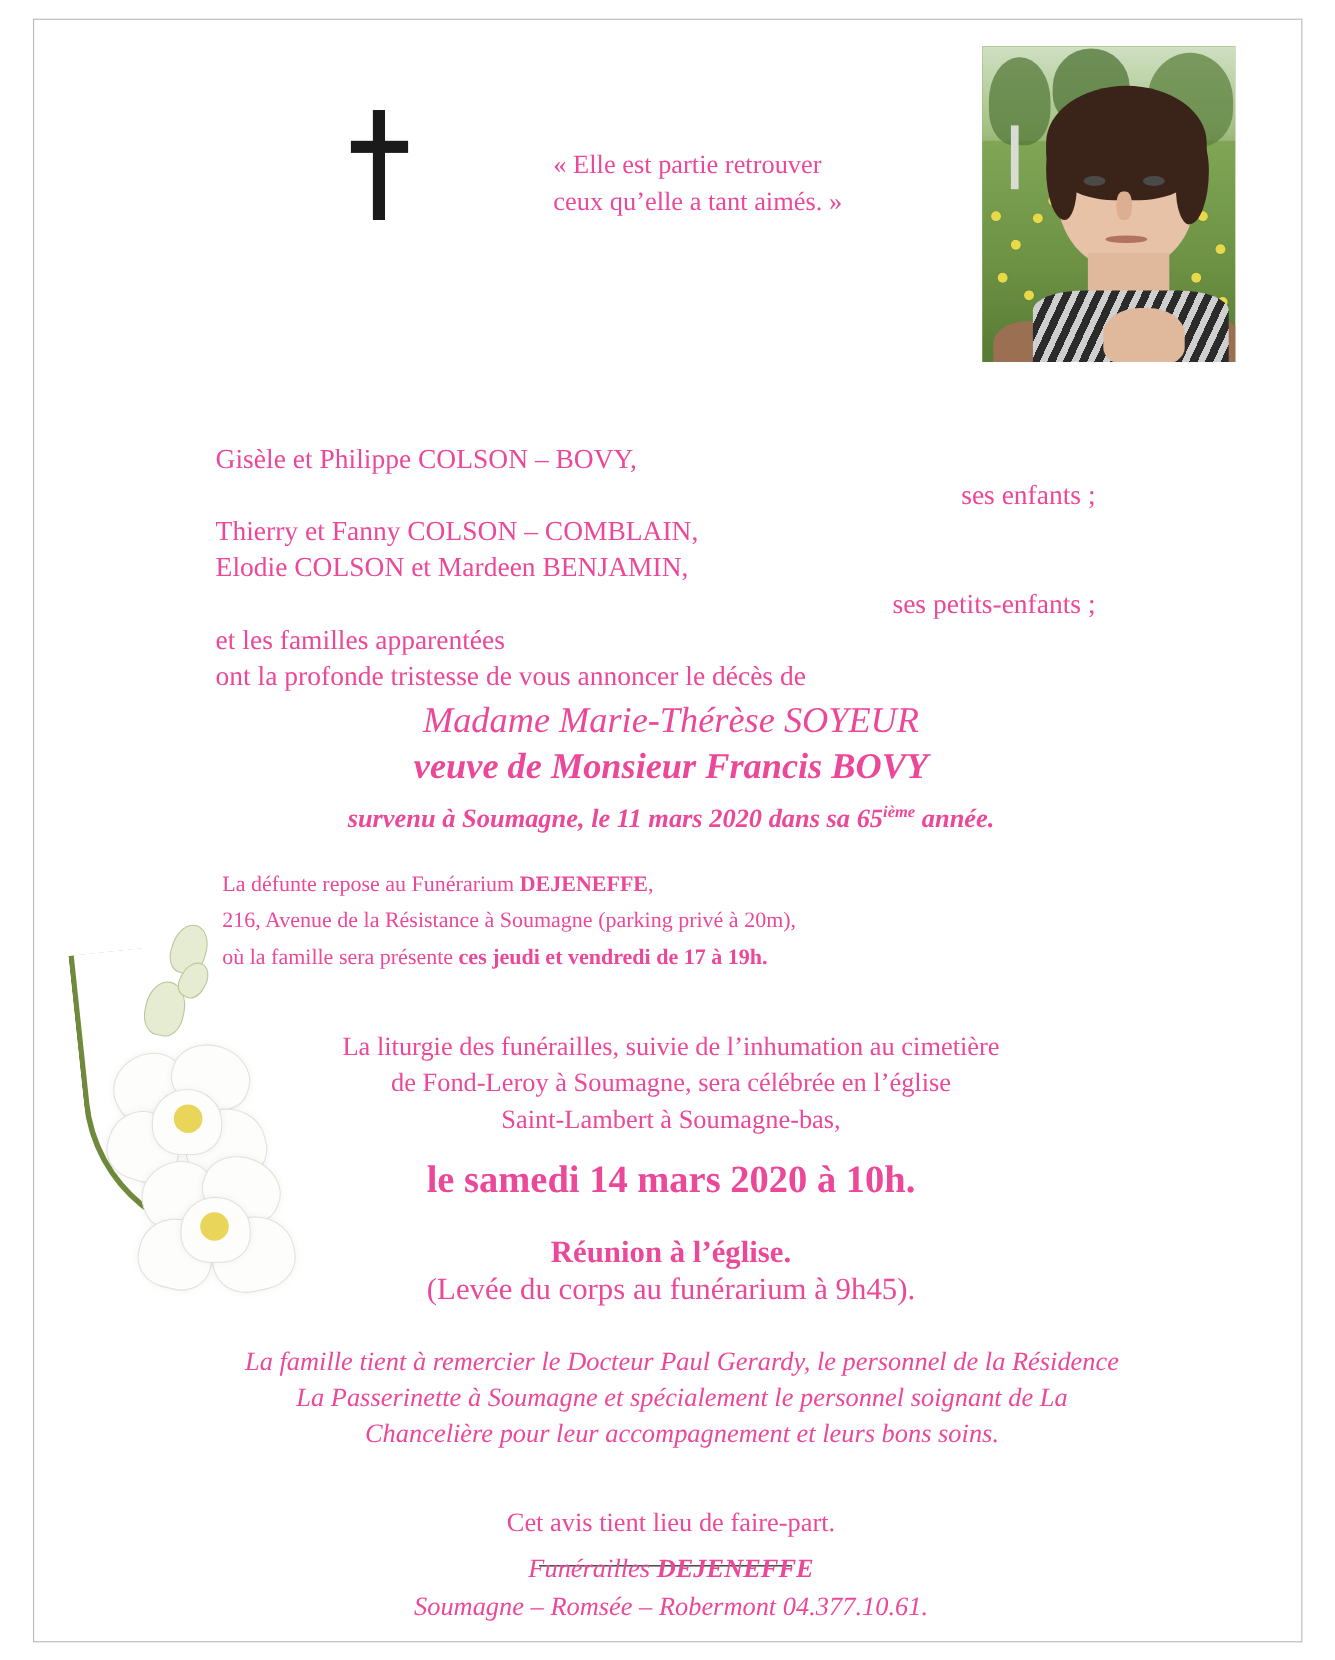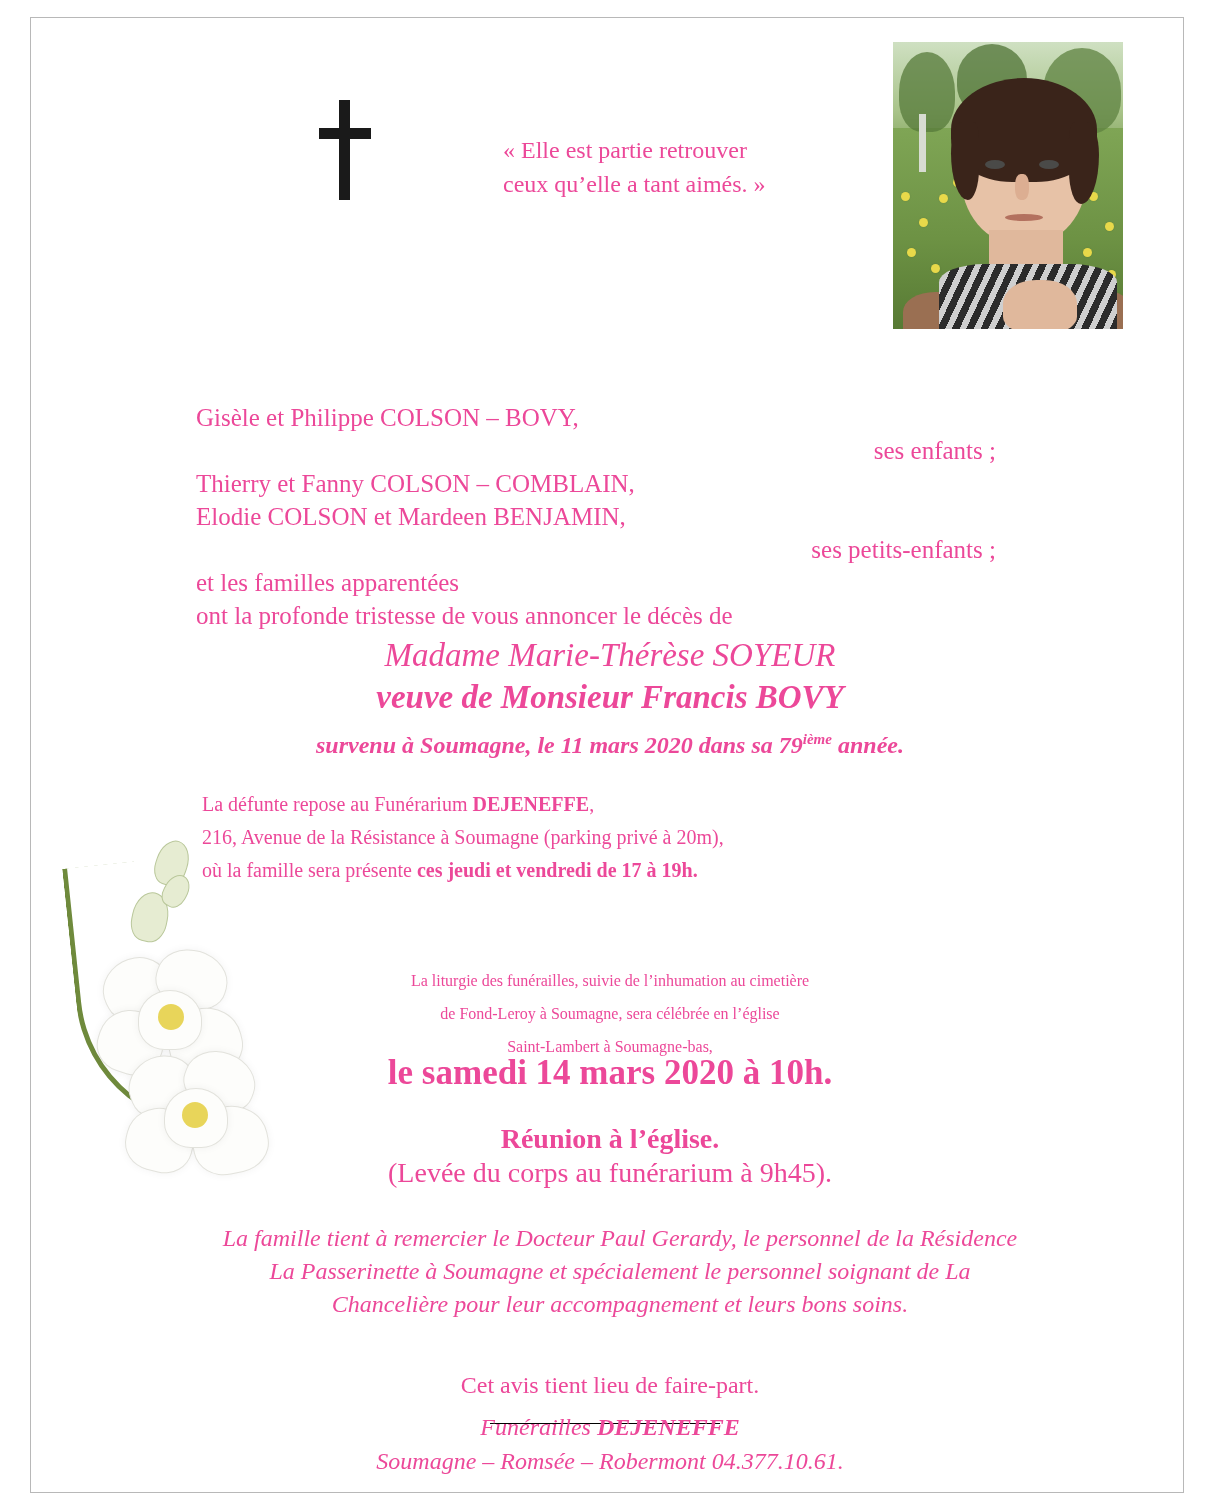--- a/index.html
+++ b/index.html
@@ -280,24 +280,24 @@
 
   .repose {
     left: 202px;
     top: 788px;
     width: 840px;
     font-size: 20px;
     line-height: 33px;
   }
   .liturgie {
     left: 190px;
-    top: 964px;
-    width: 840px;
-    text-align: center;
-    font-size: 16px;
+    top: 936px;
+    width: 840px;
+    text-align: center;
+    font-size: 24px;
     line-height: 33px;
   }
   .bigdate {
     left: 190px;
     top: 1050px;
     width: 840px;
     text-align: center;
     font-size: 35px;
     font-weight: bold;
     line-height: 46px;
@@ -401,21 +401,21 @@
     <div>Elodie COLSON et Mardeen BENJAMIN,</div>
     <div class="indent-right">ses petits-enfants ;</div>
     <div>et les familles apparentées</div>
     <div>ont la profonde tristesse de vous annoncer le décès de</div>
   </div>
 
   <div class="tx name-block">
     <div class="name-line1">Madame Marie-Thérèse SOYEUR</div>
     <div class="name-line2">veuve de Monsieur Francis BOVY</div>
     <div class="name-line3">
-      <span>survenu à Soumagne, le 11 mars 2020 dans sa 79</span><span class="sup">ième</span><span> année.</span>
+      <span>survenu à Soumagne, le 11 mars 2020 dans sa 65</span><span class="sup">ième</span><span> année.</span>
     </div>
   </div>
 
   <div class="tx repose">
     <div>
       <span>La défunte repose au Funérarium </span><b>DEJENEFFE</b><span>,</span>
     </div>
     <div>216, Avenue de la Résistance à Soumagne (parking privé à 20m),</div>
     <div>
       <span>où la famille sera présente </span><b>ces jeudi et vendredi de 17 à 19h.</b>

